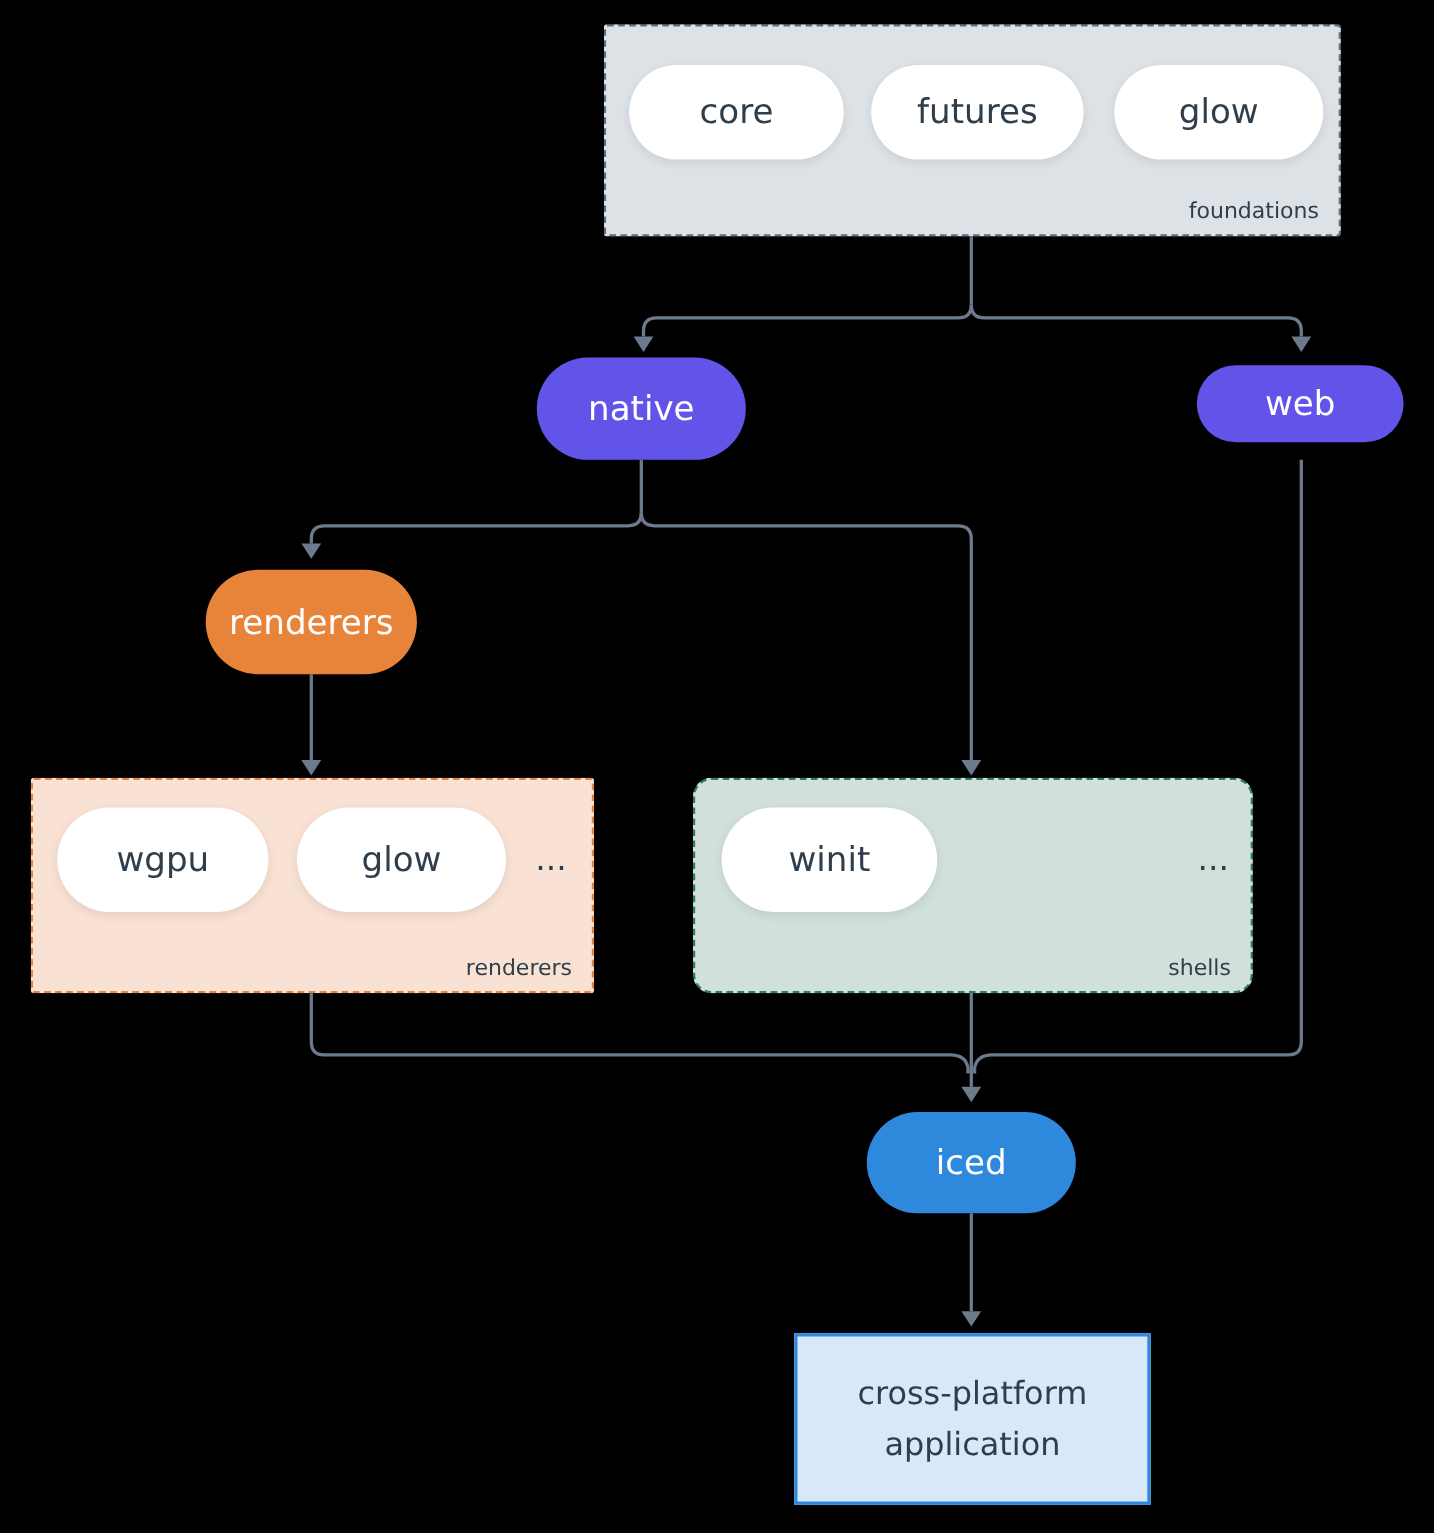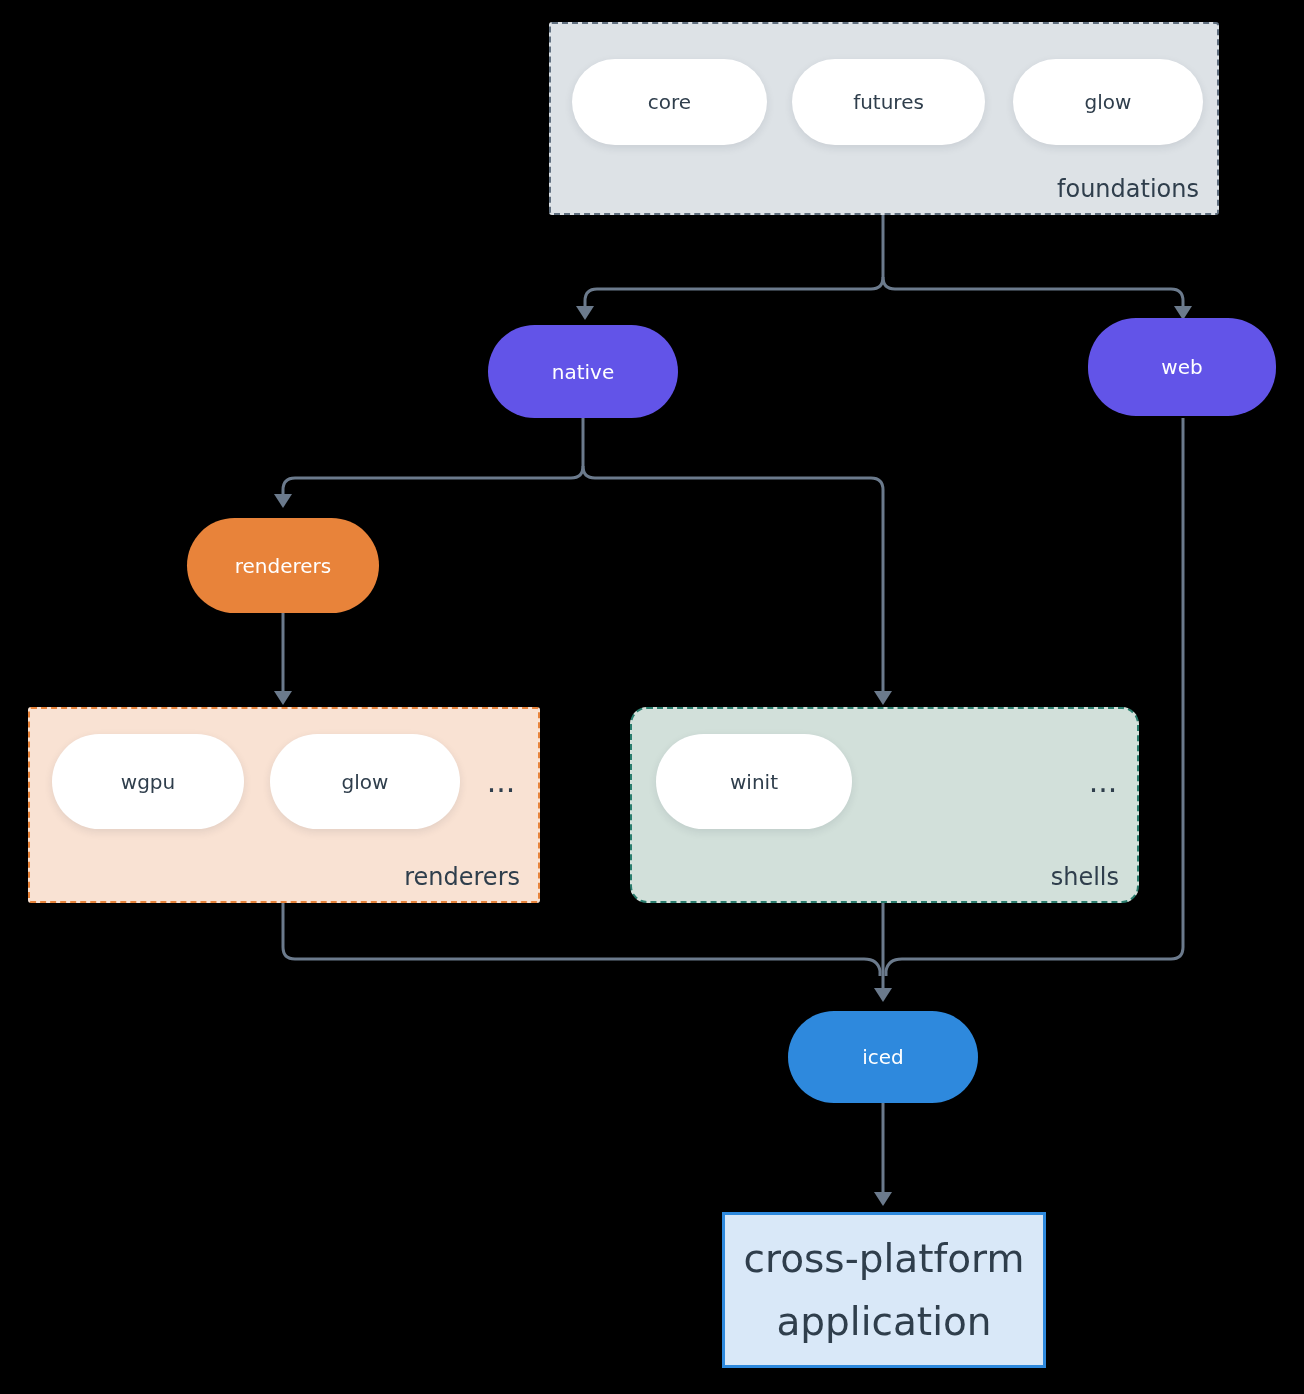--- a/index.html
+++ b/index.html
@@ -13,26 +13,26 @@
   .connectors{position:absolute;left:0;top:0;z-index:1;}
   .connectors path{fill:none;stroke:var(--line,#6b7a8c);stroke-width:3;}
   .connectors polygon{fill:var(--line,#6b7a8c);stroke:none;}
 
   .group{
     position:absolute;box-sizing:border-box;z-index:2;
     border:2px dashed #888;border-radius:3px;
   }
   .group-label{
     position:absolute;right:18px;bottom:10px;
-    font-size:24px;color:var(--text-dark,#2f3e4c);
+    font-size:20px;color:var(--text-dark,#2f3e4c);
   }
   .pill{
     position:absolute;box-sizing:border-box;z-index:3;
     display:flex;align-items:center;justify-content:center;
-    font-size:20px;border-radius:48px;white-space:nowrap;
+    font-size:31px;border-radius:48px;white-space:nowrap;
   }
   .pill-white{
     background:var(--pill-white-bg,#ffffff);color:var(--text-dark,#2f3e4c);
     box-shadow:0 3px 9px rgba(30,42,56,0.10);
   }
   .pill-colored{color:#ffffff;}
 
   .ellipsis{
     position:absolute;display:flex;align-items:center;justify-content:center;
     font-size:30px;color:var(--text-dark,#2f3e4c);z-index:3;
@@ -40,21 +40,21 @@
 
   
   #foundations{left:549px;top:22px;width:670px;height:193px;
     background:var(--foundations-bg,#dde2e6);border-color:var(--foundations-border,#5f6e7e);}
   #pill-core   {left:21px; top:35px;width:195px;height:86px;}
   #pill-futures{left:241px;top:35px;width:193px;height:86px;}
   #pill-style  {left:462px;top:35px;width:190px;height:86px;}
 
   
   #native  {left:488px; top:325px;width:190px;height:93px;background:var(--purple,#6254e8);}
-  #web     {left:1088px;top:318px;width:188px;height:98px;background:var(--purple,#6254e8);}
+  #web     {left:1088px;top:332px;width:188px;height:70px;background:var(--purple,#6254e8);}
   #graphics{left:187px; top:518px;width:192px;height:95px;background:var(--orange,#e8833a);}
 
   
   #renderers{left:28px;top:707px;width:512px;height:196px;
     background:var(--renderers-bg,#f9e2d3);border-color:var(--renderers-border,#e8833a);}
   #pill-wgpu{left:22px; top:25px;width:192px;height:95px;}
   #pill-glow{left:240px;top:25px;width:190px;height:95px;}
   #renderers .ellipsis{left:448px;top:25px;width:46px;height:95px;}
 
   
@@ -64,21 +64,21 @@
   #pill-glutin{left:244px;top:25px;width:192px;height:95px;}
   #shells .ellipsis{left:448px;top:25px;width:46px;height:95px;}
 
   
   #iced{left:788px;top:1011px;width:190px;height:92px;background:var(--blue,#2e89dd);}
   #app{
     position:absolute;left:722px;top:1212px;width:324px;height:156px;z-index:2;
     box-sizing:border-box;background:var(--app-bg,#d9e8f8);
     border:3px solid var(--app-border,#2e89dd);
     display:flex;align-items:center;justify-content:center;text-align:center;
-    font-size:39px;line-height:1.62;color:var(--text-dark,#2f3e4c);
+    font-size:29px;line-height:1.62;color:var(--text-dark,#2f3e4c);
     padding:0 14px;
   }
 </style>
 </head>
 <body>
 
 <div class="canvas">
 
   <svg class="connectors" width="1304" height="1394" viewBox="0 0 1304 1394">
 

